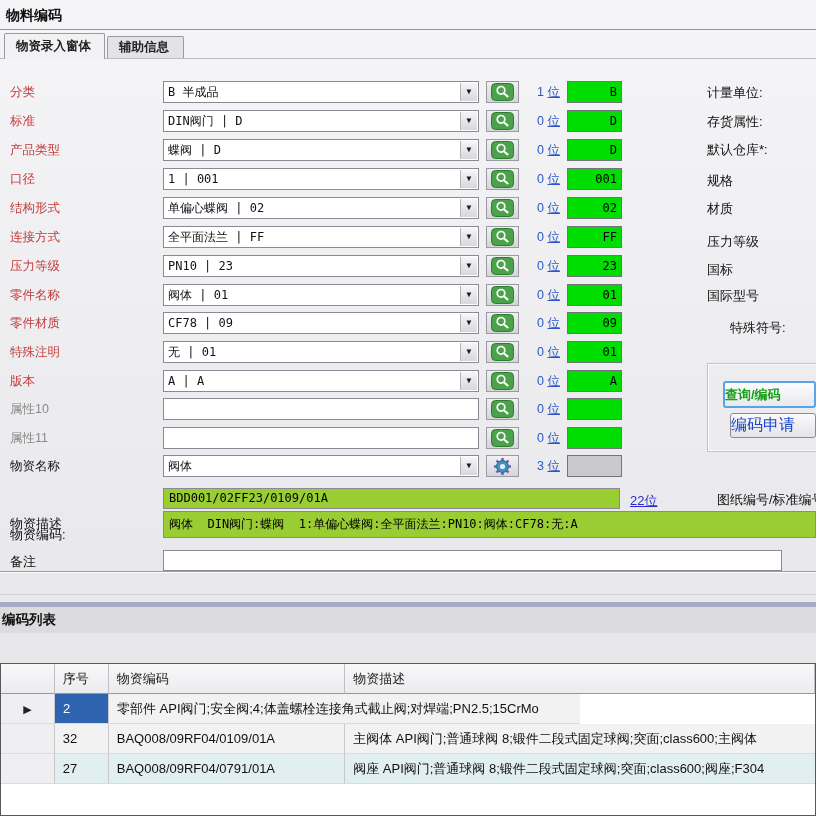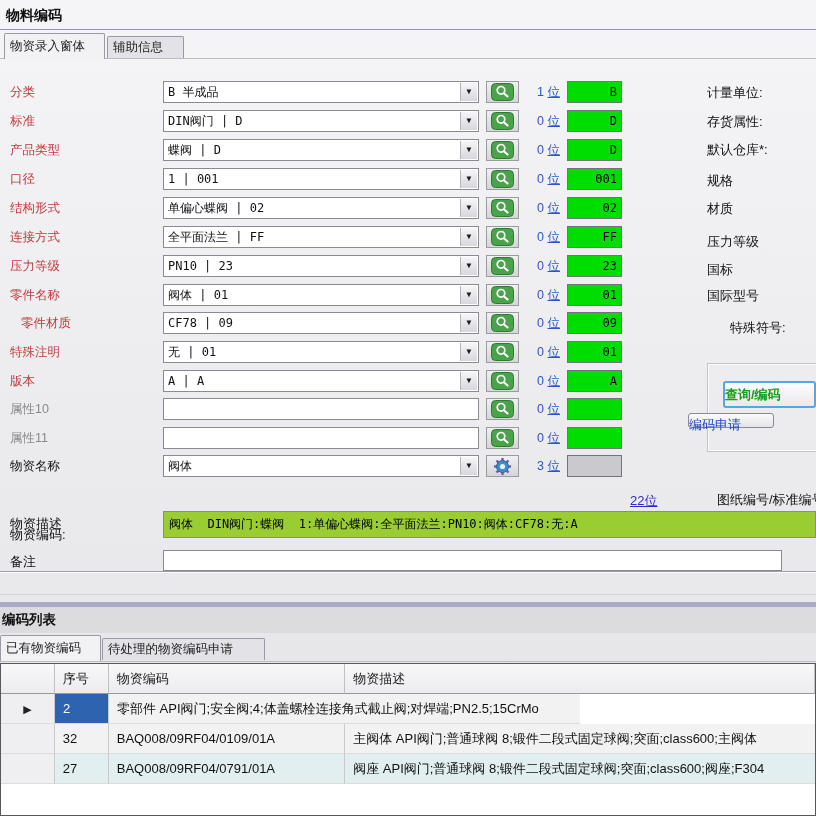--- a/index.html
+++ b/index.html
@@ -5,22 +5,22 @@
   html,body{margin:0;padding:0;background:#d8d8dc;}
   #win{position:relative;width:816px;height:816px;overflow:hidden;color:#111;
        font-family:"Liberation Sans",sans-serif;
        background:linear-gradient(180deg,#f5f4f7 0%,#ededf0 45%,#e4e4e8 100%);}
   .abs{position:absolute;}
   .win-title{left:6px;top:7px;font-size:14px;font-weight:bold;color:#101010;}
   .titleline{left:0;top:29px;width:816px;height:1px;background:#9193b8;}
 
   .tabstrip{left:0;top:33px;width:816px;height:26px;}
   .tabstrip .strip-line{position:absolute;left:0;bottom:0;width:100%;height:1px;background:#bcbcc4;}
-  .tab{position:absolute;top:3px;height:22px;line-height:21px;padding:0 5px;font-size:12.5px;
-       background:#e3e2e6;border:1px solid #9a9aa4;border-bottom:none;border-radius:2px 2px 0 0;color:#222;}
+  .tab{position:absolute;top:3px;height:22px;line-height:21px;padding:0 11px;font-size:12.5px;
+       background:#e3e2e6;border:1px solid #9a9aa4;border-bottom:none;border-radius:2px 2px 0 0;color:#222;font-weight:bold;}
   .tab.active{top:0;height:26px;line-height:24px;background:#f2f1f4;z-index:2;}
 
   .flabel{font-size:12.5px;white-space:nowrap;}
   .flabel.red{color:#c23b3b;}
   .flabel.gray{color:#8a8a8a;}
   .combo,.tbox{left:163px;width:316px;height:22px;background:#fff;border:1px solid #8a8a94;
        box-sizing:border-box;font-size:12px;line-height:20px;padding:0 4px;white-space:pre;overflow:hidden;
        font-family:"DejaVu Sans Mono","Liberation Sans",monospace;}
   .combo .arrow{position:absolute;right:1px;top:1px;width:16px;height:18px;text-align:center;
        background:linear-gradient(#f6f6f8,#d7d7dc);border-left:1px solid #b4b4bc;
@@ -34,22 +34,22 @@
        font-family:"DejaVu Sans Mono",monospace;color:#000;}
   .codebox.grayed{background:#c9c9ce;}
 
   .rlabel{left:707px;font-size:13px;white-space:nowrap;}
 
   .grpframe{left:707px;top:363px;width:112px;height:87px;border:1px solid #c2c2cc;
        box-shadow:inset 0 0 0 1px #fbfbfd;}
   .btn{box-sizing:border-box;text-align:left;border-radius:3px;cursor:default;}
   .btn-query{left:723px;top:381px;width:93px;height:27px;border:2px solid #55a5e8;
        background:linear-gradient(#fdfdfe,#e9e9ee);color:#189e18;font-weight:bold;font-size:13px;line-height:23px;}
-  .btn-apply{left:688px;top:413px;width:86px;height:15px;border:1px solid #8a8a94;
-       background:linear-gradient(#fbfbfc,#e4e4e9);color:#1b46c8;font-size:13px;line-height:22px;}
+  .btn-apply{left:730px;top:413px;width:86px;height:25px;border:1px solid #8a8a94;
+       background:linear-gradient(#fbfbfc,#e4e4e9);color:#1b46c8;font-size:16px;line-height:22px;}
 
   .greenfield{background:#9acd32;border:1px solid #8a8a94;box-sizing:border-box;overflow:hidden;
        font-size:12px;padding:0 5px;white-space:pre;
        font-family:"DejaVu Sans Mono","Liberation Sans",monospace;color:#000;}
   #code-field{left:163px;top:488px;width:457px;height:21px;line-height:19px;}
   #desc-field{left:163px;top:511px;width:653px;height:27px;line-height:25px;}
   #remark-field{left:163px;top:550px;width:619px;height:21px;background:#fff;border:1px solid #8a8a94;box-sizing:border-box;}
   .link22{left:630px;top:492px;font-size:13px;color:#2b2bcc;text-decoration:underline;}
   .drawnote{left:717px;top:491px;width:99px;font-size:13px;white-space:nowrap;overflow:hidden;}
 
@@ -172,21 +172,21 @@
       <div class="abs combo" style="top: 284px;">阀体 | 01<div class="arrow">▼</div></div>
       <div class="abs mag" style="top: 284px;">
         <svg width="23" height="18" viewBox="0 0 23 18">
           <rect x="0.5" y="0.5" width="22" height="17" rx="4" fill="#4aa34a" stroke="#2e7d2e"></rect>
           <circle cx="10" cy="7.3" r="3.8" fill="none" stroke="#ffffff" stroke-width="1.7"></circle>
           <line x1="12.8" y1="10.2" x2="17.2" y2="14" stroke="#ffffff" stroke-width="2.1"></line>
         </svg>
       </div>
       <div class="abs cnt" style="top: 287px;"><span>0&nbsp;</span><span class="wei">位</span></div>
       <div class="abs codebox" style="top: 284px;">01</div>
-      <div class="abs flabel red" style="left: 21px; top: 315px; font-family: Liberation Serif, serif;">零件材质</div>
+      <div class="abs flabel red" style="left: 10px; top: 315px; font-family: Liberation Serif, serif;">零件材质</div>
       <div class="abs combo" style="top: 312px;">CF78 | 09<div class="arrow">▼</div></div>
       <div class="abs mag" style="top: 312px;">
         <svg width="23" height="18" viewBox="0 0 23 18">
           <rect x="0.5" y="0.5" width="22" height="17" rx="4" fill="#4aa34a" stroke="#2e7d2e"></rect>
           <circle cx="10" cy="7.3" r="3.8" fill="none" stroke="#ffffff" stroke-width="1.7"></circle>
           <line x1="12.8" y1="10.2" x2="17.2" y2="14" stroke="#ffffff" stroke-width="2.1"></line>
         </svg>
       </div>
       <div class="abs cnt" style="top: 315px;"><span>0&nbsp;</span><span class="wei">位</span></div>
       <div class="abs codebox" style="top: 312px;">09</div>
@@ -261,42 +261,38 @@
       <div class="abs rlabel" style="top: 261px;">国标</div>
       <div class="abs rlabel" style="top: 287px;">国际型号</div>
       <div class="abs rlabel" style="top: 319px; margin-left: 23px;">特殊符号:</div>
     </div>
 
   <div class="abs grpframe"></div>
   <div class="abs btn btn-query">查询/编码</div>
   <div class="abs btn btn-apply">编码申请</div>
 
   <div class="abs flabel" style="left:10px;top:491px;font-size:13px;margin-top:35px;">物资编码:</div>
+  <div class="abs greenfield" id="code-field">BDD001/02FF23/0109/01A</div>
   <div class="abs link22">22位</div>
   <div class="abs drawnote">图纸编号/标准编号</div>
 
   <div class="abs flabel" style="left:10px;top:515px;font-size:13px;">物资描述</div>
   <div class="abs greenfield" id="desc-field">阀体  DIN阀门:蝶阀  1:单偏心蝶阀:全平面法兰:PN10:阀体:CF78:无:A</div>
 
   <div class="abs flabel" style="left:10px;top:553px;font-size:13px;">备注</div>
   <div class="abs" id="remark-field"></div>
 
   <div class="abs sep1"></div>
   <div class="abs sep1b"></div>
   <div class="abs sep2"></div>
   <div class="abs splitter"></div>
   <div class="abs underband"></div>
 
   <div class="abs sec-title">编码列表</div>
 
-  <div class="abs tabstrip tabstrip2" id="tabs-list">
-    <div class="strip-line"></div>
-  <div class="tab active" style="left: 0px; width: 101px; box-sizing: border-box;">已有物资编码</div>
-      <div class="tab" style="left: 102px; width: 163px; box-sizing: border-box;">待处理的物资编码申请</div>
-    </div>
 
   <div class="abs grid" id="grid">
       <div class="grow ghead">
         <div class="gcell gsel"></div>
         <div class="gcell gseq">序号</div>
         <div class="gcell gcode">物资编码</div>
         <div class="gcell gdesc">物资描述</div>
       </div>
       <div class="grow">
         <div class="gcell gsel"><span class="selarrow">▶</span></div>

